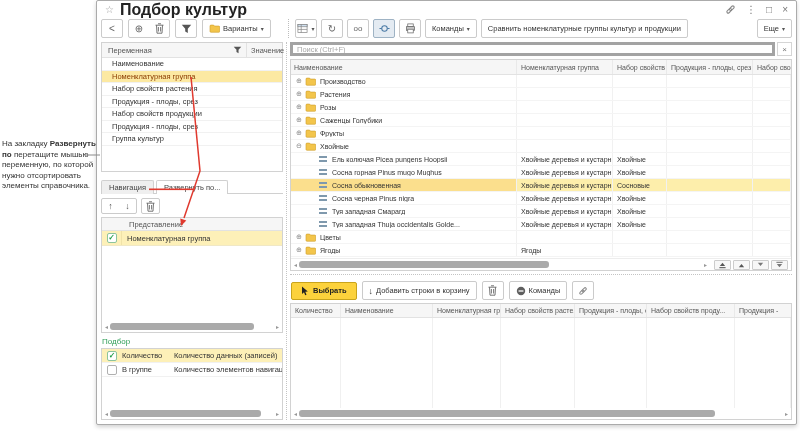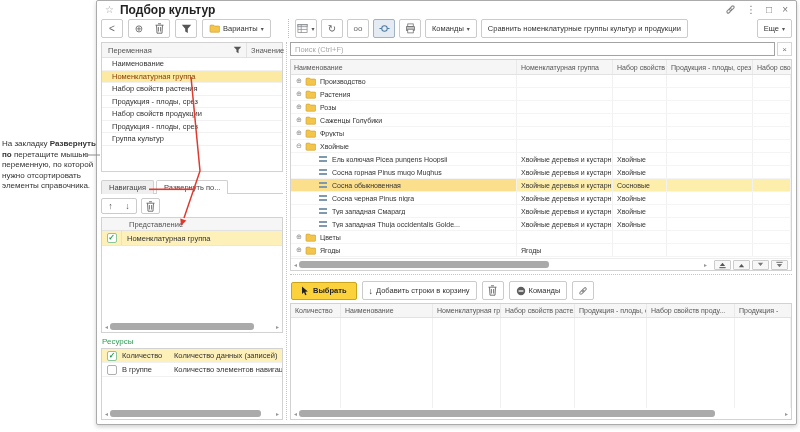--- a/index.html
+++ b/index.html
@@ -8,21 +8,21 @@
 svg{display:block}
 
 
 .annotation{position:absolute;left:2px;top:139px;width:94px;font-size:8px;line-height:1.32;color:#333}
 .overlay{position:absolute;left:0;top:0;pointer-events:none;z-index:40}
 
 
 .win{position:absolute;left:96px;top:0;width:701px;height:425px;background:#fff;border:1px solid #ababab;border-radius:2px;box-shadow:0 2px 4px rgba(0,0,0,.18);display:flex;flex-direction:column}
 .titlebar{height:15px;display:flex;align-items:center;gap:6px;padding:2px 8px 0}
 .star{color:#a0a0a0;font-size:10px}
-.title{font-size:12px;font-weight:bold;color:#222}
+.title{font-size:16px;font-weight:bold;color:#222}
 .chrome{margin-left:auto;display:flex;gap:10px;align-items:center;color:#777;font-size:10px}
 .chrome span{cursor:default;line-height:10px}
 
 
 .toolbar{display:flex;align-items:center;gap:4px;padding:3px 4px 4px;flex:none}
 .tb-left{display:flex;align-items:center;gap:5px;width:181px;flex:none}
 .tb-sep{align-self:stretch;border-left:1px dotted #bdbdbd;margin:0 2px}
 .btn{display:inline-flex;align-items:center;justify-content:center;gap:3px;height:19px;border:1px solid #cbcbcb;border-radius:2px;background:#fff;font-size:7.5px;color:#333;padding:0 6px;white-space:nowrap}
 .icon-btn{width:22px;padding:0}
 .pressed{background:#e4ebf2;border-color:#9fb3c4}
@@ -80,21 +80,21 @@
 .res-table{border:1px solid #d2d2d2;height:72px;display:flex;flex-direction:column;flex:none}
 .res-row{height:14px;display:flex;align-items:center;font-size:7.5px;border-bottom:1px solid #f1f1f1;flex:none}
 .res-row.hl{background:#fdf0b8}
 .res-cb{width:20px;display:flex;justify-content:center;flex:none}
 .res-name{width:52px;flex:none}
 .res-desc{flex:1;white-space:nowrap;overflow:hidden}
 .res-fill{flex:1}
 
 
 .search-row{display:flex;height:14px;margin-bottom:3px;gap:2px;flex:none}
-.search{flex:1;border:1px solid #a3a3a3;font-size:7.5px;padding:0 4px;color:#444;outline:none}
+.search{flex:1;border:3px solid #a3a3a3;font-size:7.5px;padding:0 4px;color:#444;outline:none}
 .search::placeholder{color:#a8a8a8}
 .sclear{width:15px;border:1px solid #d5d5d5;background:#fff;font-size:8px;color:#777;display:flex;align-items:center;justify-content:center}
 
 
 .ttable{height:212px;border:1px solid #d2d2d2;display:flex;flex-direction:column;flex:none}
 .thead{display:flex;height:15px;background:#f6f6f6;border-bottom:1px solid #e2e2e2;font-size:7px;color:#555;flex:none}
 .tcell{display:flex;align-items:center;padding:0 4px;border-right:1px solid #e9e9e9;overflow:hidden;white-space:nowrap}
 .tc0{width:226px;flex:none;padding-left:3px}
 .tc1{width:96px;flex:none}
 .tc2{width:54px;flex:none}
@@ -317,21 +317,21 @@
         <div class="vt-fill"></div>
         <div class="hscroll">
           <span class="hs-arrow">◂</span>
           <span class="hs-track">
               <span class="hs-thumb" style="width:88%"></span>
             </span>
           <span class="hs-arrow">▸</span>
         </div>
       </div>
 
-      <div class="res-title">Ресурсы</div>
+      <div class="res-title">Подбор</div>
       <div class="res-table">
         <div id="res-body">
             <div class="res-row hl">
               <div class="res-cb">
                 <span class="cb checked">✓</span>
               </div>
               <div class="res-name">Количество</div>
               <div class="res-desc">Количество данных (записей)</div>
             </div>
             <div class="res-row">

